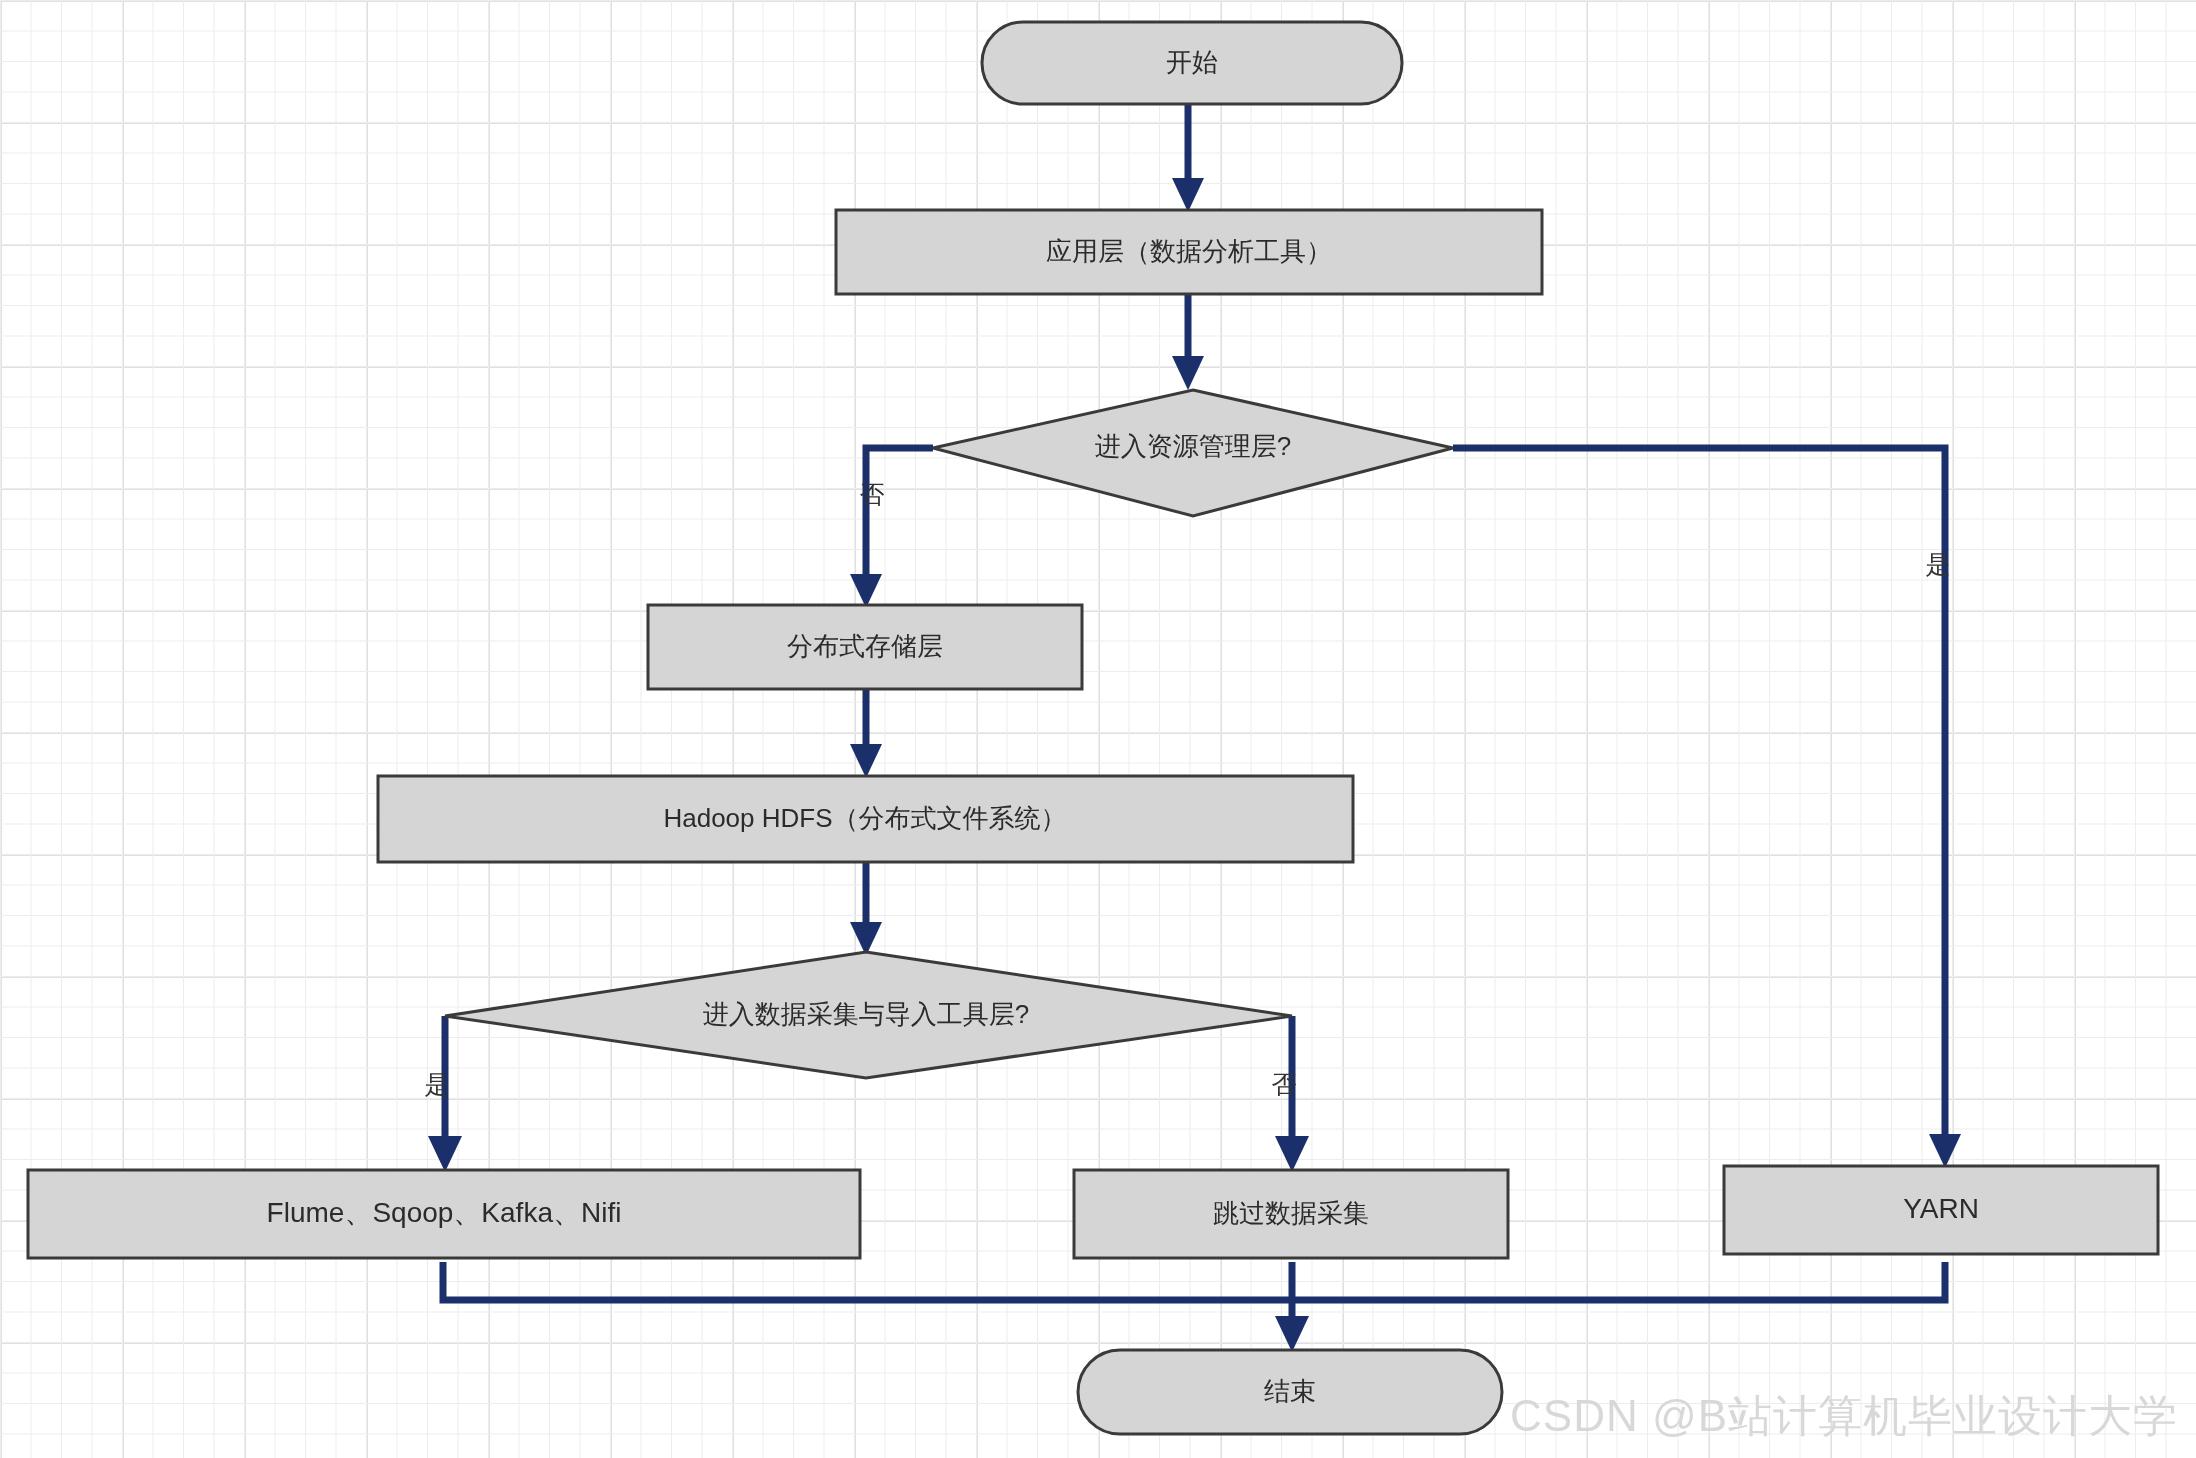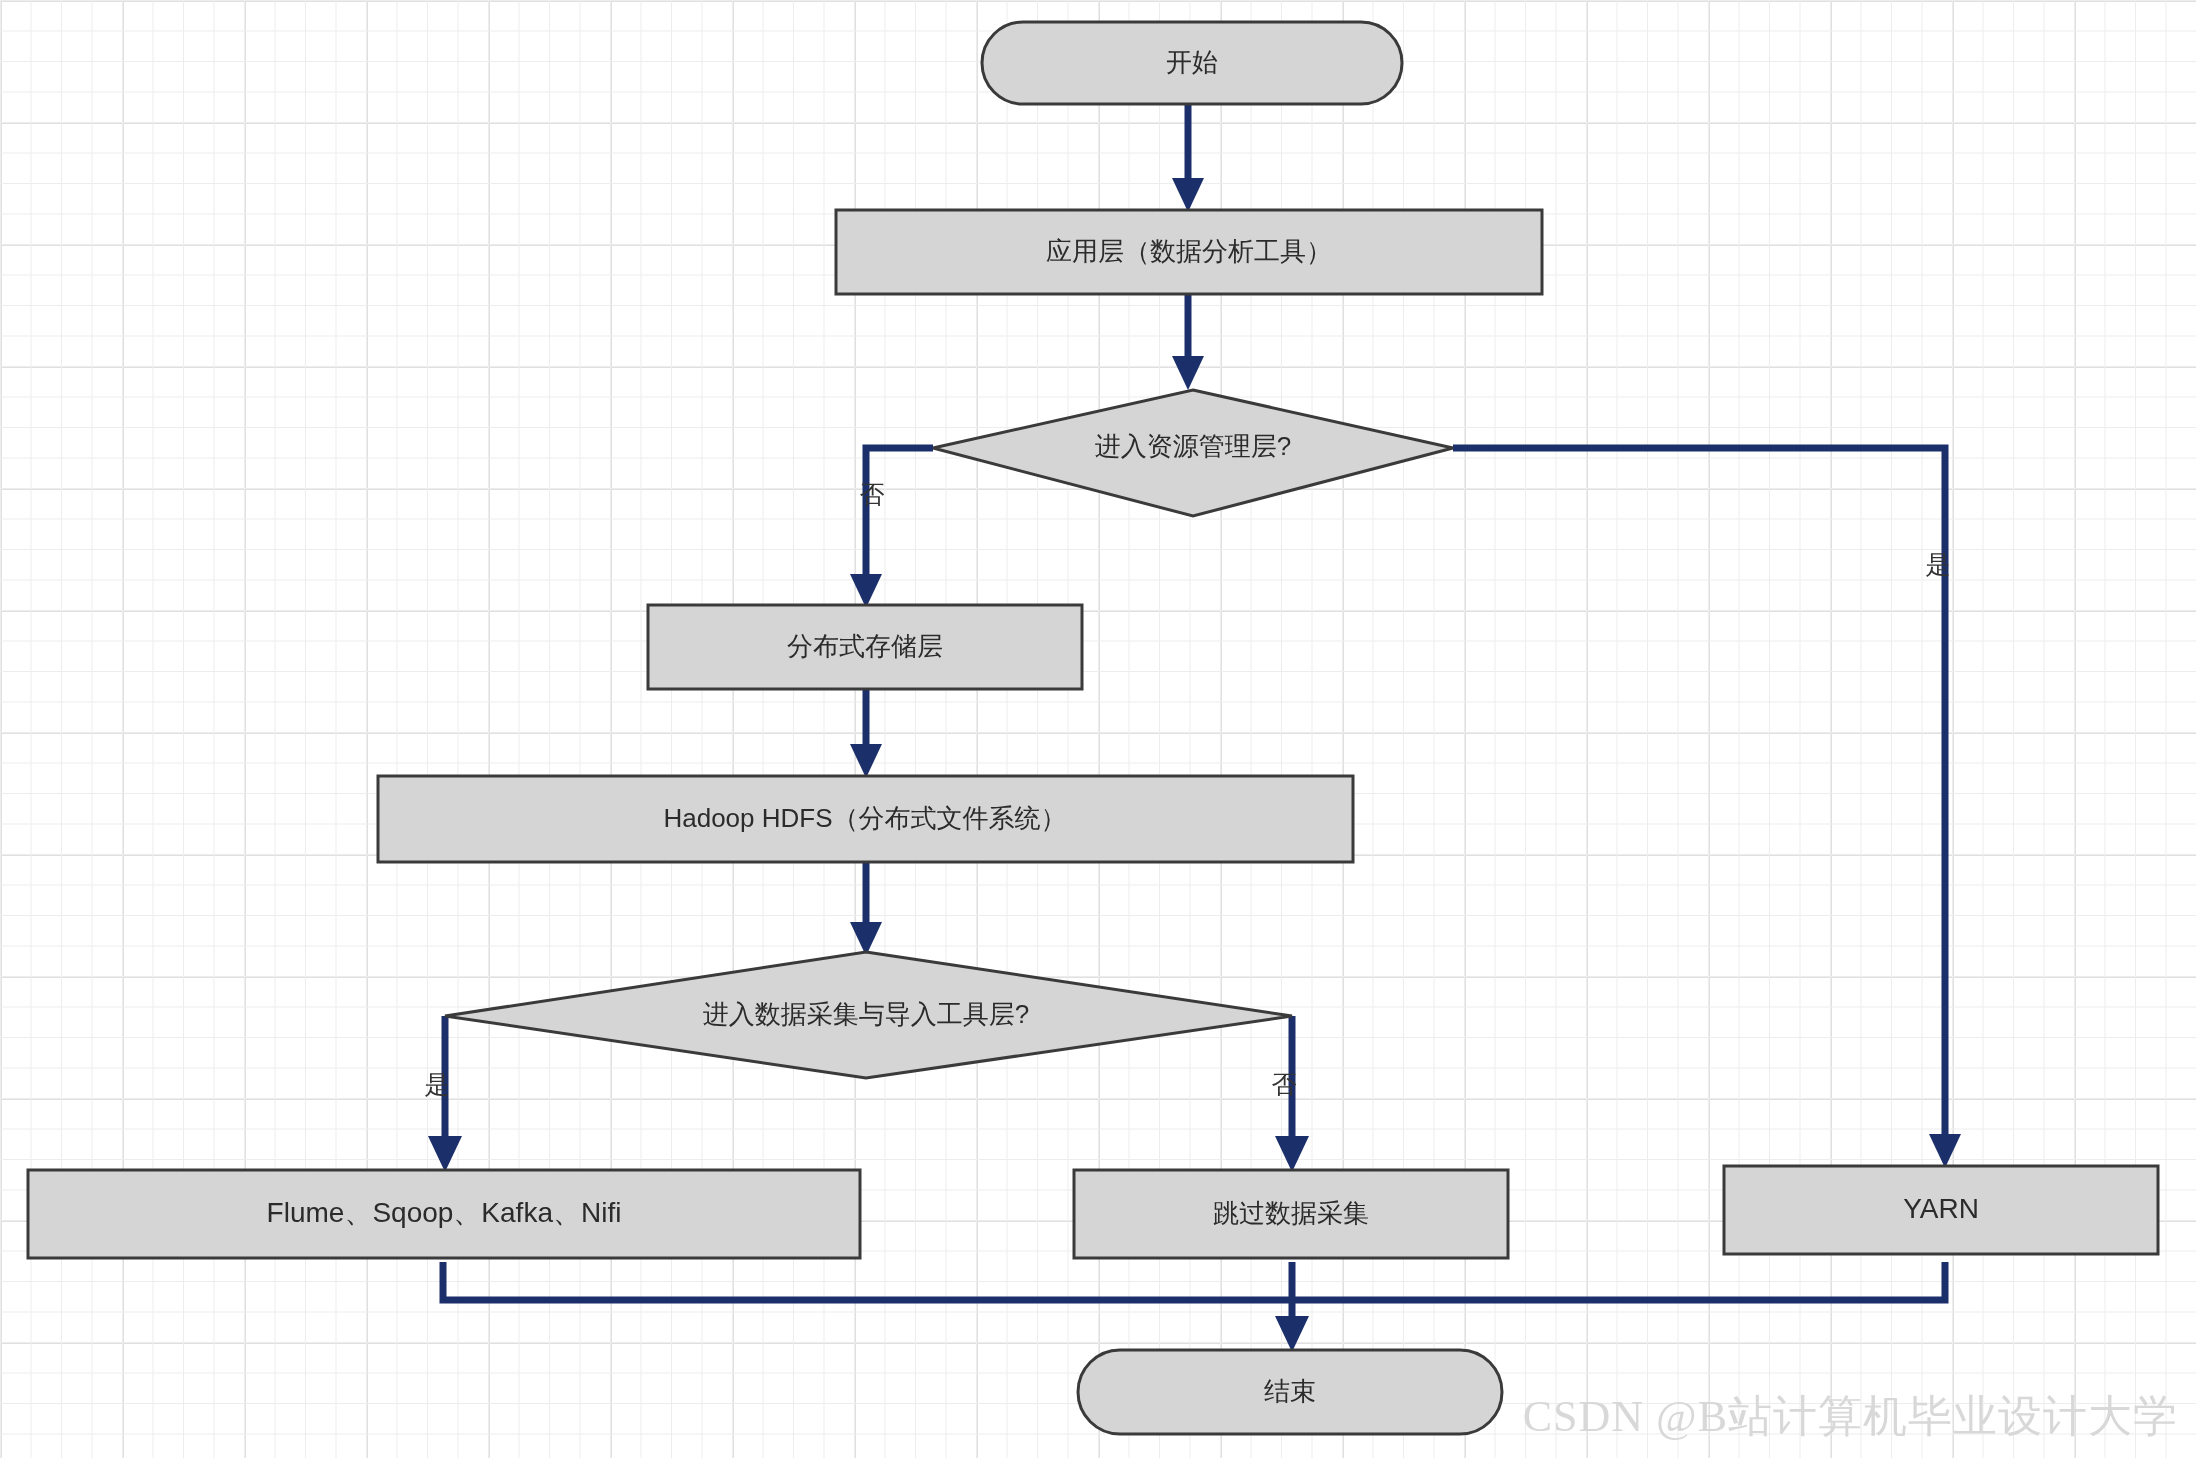--- a/index.html
+++ b/index.html
@@ -63,21 +63,21 @@
     fill: #333333;
     font-family: "Liberation Sans", "DejaVu Sans", sans-serif;
     font-size: 25px;
     text-anchor: middle;
     dominant-baseline: middle;
   }
   .watermark {
     position: absolute;
     right: 18px;
     bottom: 12px;
-    font-family: Liberation Serif, serif;
+    font-family: Liberation Sans, sans-serif;
     font-size: 44px;
     color: #d8d8d8;
     letter-spacing: 1px;
     white-space: nowrap;
     user-select: none;
   }
 </style>
 </head>
 <body>
 

